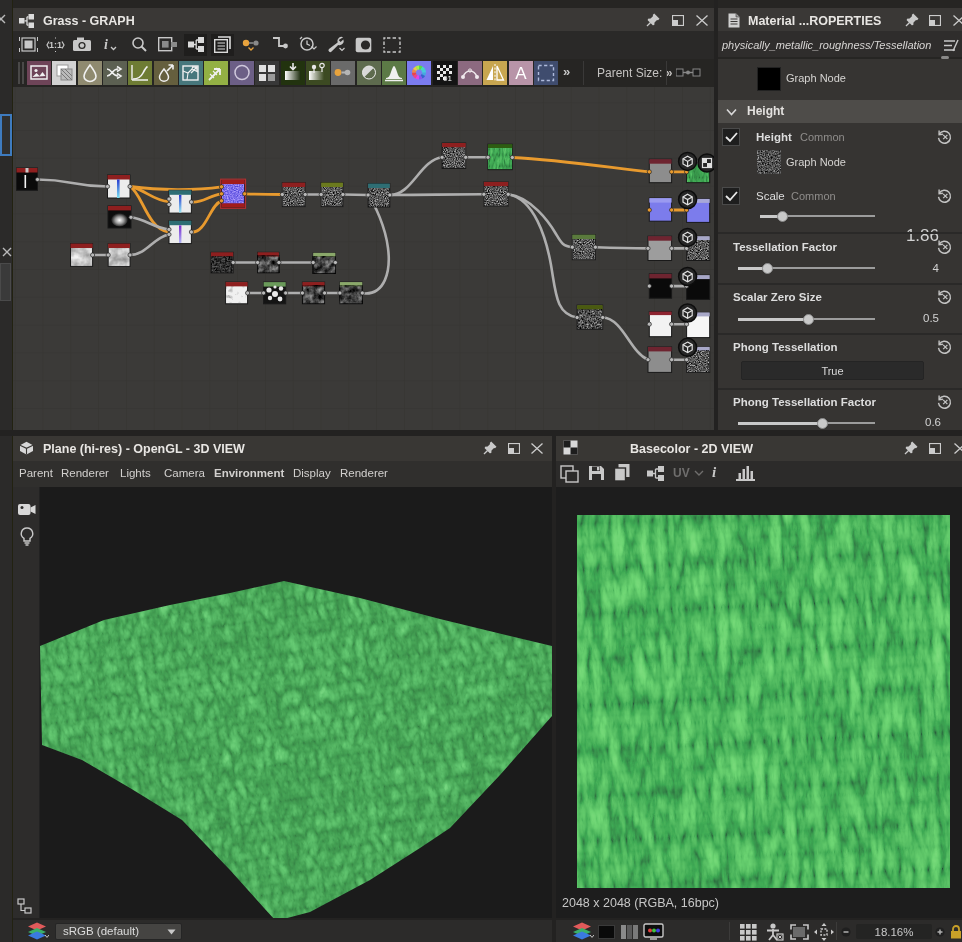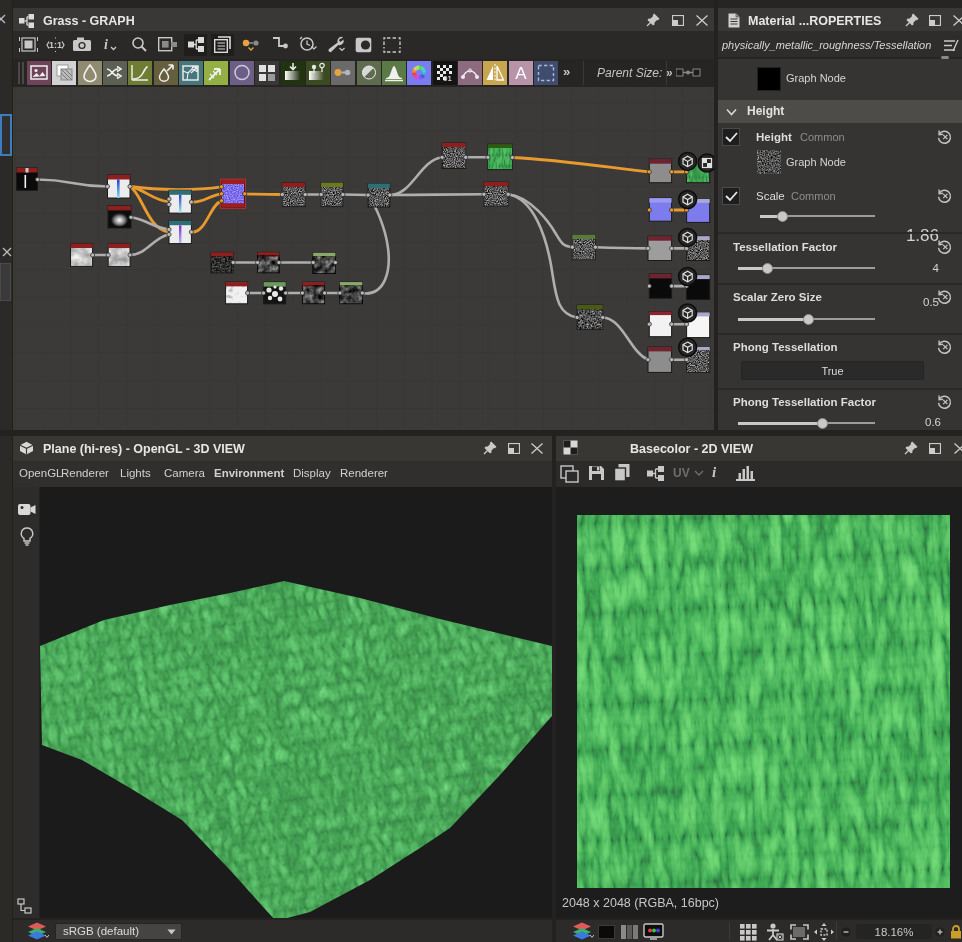--- a/index.html
+++ b/index.html
@@ -260,21 +260,21 @@
 <div class="abs" style="left:508.7px;top:61px;width:24px;height:24px;background:#b894a8;"></div>
 <svg style="position:absolute;left:508.6500000000002px;top:61px;" width="24" height="24" viewBox="0 0 24 24">
     <text x="12" y="18" font-size="17" fill="#fff" text-anchor="middle" font-family="Liberation Sans">A</text>
   </svg>
 <div class="abs" style="left:534.0px;top:61px;width:24px;height:24px;background:#3f4c6e;"></div>
 <svg style="position:absolute;left:534.0000000000002px;top:61px;" width="24" height="24" viewBox="0 0 24 24">
     <rect x="4.5" y="4.5" width="15" height="15" fill="none" stroke="#aebadc" stroke-width="1.4" stroke-dasharray="3.2 2.4"></rect>
   </svg>
 <div class="abs" style="left:563px;top:64px;font-size:13px;color:#c8c8c8;font-weight:bold;">»</div>
 <div class="abs" style="left:583px;top:61px;width:1px;height:24px;background:#3a3938;"></div>
-<div class="abs" style="left:597px;top:66px;font-size:12px;color:#c4c2c0;font-style:italic;">Parent Size: <b>»</b></div>
+<div class="abs" style="left:597px;top:66px;font-size:12px;color:#c4c2c0;">Parent Size: <b>»</b></div>
 <div class="abs" style="left:666px;top:61px;width:1px;height:24px;background:#3a3938;"></div>
 <svg style="position:absolute;left:676px;top:66px;" width="26" height="13" viewBox="0 0 26 13">
     <rect x="0" y="3" width="7" height="7" fill="#1d1d1d" stroke="#888"></rect>
     <rect x="17" y="3" width="7" height="7" fill="#1d1d1d" stroke="#888"></rect>
     <path d="M7,6.5 L17,6.5" stroke="#888" stroke-width="1.4"></path>
     <circle cx="12" cy="6.5" r="2" fill="#888"></circle>
   </svg>
 <svg style="position:absolute;left:13px;top:87px;" width="701" height="343" viewBox="13 87 701 343">
     <defs>
 <pattern id="grid" x="14.7" y="18.8" width="27.8" height="27.8" patternUnits="userSpaceOnUse">
@@ -682,21 +682,21 @@
 <svg style="position:absolute;left:937px;top:289px;" width="16" height="16" viewBox="0 0 16 16">
     <g transform="translate(16,0) scale(-1,1)">
       <path d="M13.7,5.2 A6 6 0 1 0 14.5,8.9" fill="none" stroke="#c4c4c4" stroke-width="1.4"></path>
       <path d="M13.9,1.6 L13.9,5.6 L10.1,5.2" fill="none" stroke="#c4c4c4" stroke-width="1.4"></path>
       <path d="M5.6,5.9 L9.8,10.1 M9.8,5.9 L5.6,10.1" stroke="#c4c4c4" stroke-width="1.3"></path>
     </g>
   </svg>
 <div class="abs" style="left:738px;top:318px;width:137px;height:2px;background:#9c9c9c;"></div>
 <div class="abs" style="left:738px;top:317.5px;width:70px;height:3px;background:#c9c9c9;"></div>
 <div class="abs" style="left:802.5px;top:313.5px;width:11px;height:11px;border-radius:50%;background:#c9c9c9;border:1px solid #8a8a8a;"></div>
-<div class="abs" style="left:879px;top:296px;width:60px;text-align:right;font-size:11.5px;color:#d2d2d2;">0.5</div>
+<div class="abs" style="left:879px;top:312px;width:60px;text-align:right;font-size:11.5px;color:#d2d2d2;">0.5</div>
 <div class="abs" style="left:718px;top:333px;width:244px;height:2px;background:#2a2928;"></div>
 <div class="abs" style="left:733px;top:341px;font-weight:bold;font-size:11.5px;color:#dddddd;">Phong Tessellation</div>
 <svg style="position:absolute;left:937px;top:339px;" width="16" height="16" viewBox="0 0 16 16">
     <g transform="translate(16,0) scale(-1,1)">
       <path d="M13.7,5.2 A6 6 0 1 0 14.5,8.9" fill="none" stroke="#c4c4c4" stroke-width="1.4"></path>
       <path d="M13.9,1.6 L13.9,5.6 L10.1,5.2" fill="none" stroke="#c4c4c4" stroke-width="1.4"></path>
       <path d="M5.6,5.9 L9.8,10.1 M9.8,5.9 L5.6,10.1" stroke="#c4c4c4" stroke-width="1.3"></path>
     </g>
   </svg>
 <div class="abs" style="left:741px;top:361px;width:183px;height:19px;background:#2a2a2a;border:1px solid #242424;border-radius:2px;text-align:center;font-size:11px;color:#d8d8d8;line-height:19px;">True</div>
@@ -729,21 +729,21 @@
     </g>
   </svg>
 <svg style="position:absolute;left:508px;top:443px;" width="12" height="11" viewBox="0 0 12 11">
     <rect x="0.5" y="0.5" width="11" height="10" fill="none" stroke="#cccccc" stroke-width="1.2"></rect>
     <rect x="0.5" y="5" width="5.5" height="5.5" fill="#cccccc"></rect>
   </svg>
 <svg style="position:absolute;left:531px;top:443px;" width="12" height="11" viewBox="0 0 12 11">
     <path d="M0.5,0.5 L11.5,10.5 M11.5,0.5 L0.5,10.5" stroke="#cccccc" stroke-width="1.3"></path>
   </svg>
 <div class="abs" style="left:13px;top:461px;width:539px;height:26px;background:#302f2d;"></div>
-<div class="abs" style="left:19px;top:467px;font-size:11.5px;color:#d2d0ce;">OpenGL</div>
+<div class="abs" style="left:19px;top:467px;font-size:11.5px;color:#d2d0ce;">Parent</div>
 <div class="abs" style="left:61px;top:467px;font-size:11.5px;color:#d2d0ce;">Renderer</div>
 <div class="abs" style="left:120px;top:467px;font-size:11.5px;color:#d2d0ce;">Lights</div>
 <div class="abs" style="left:164px;top:467px;font-size:11.5px;color:#d2d0ce;">Camera</div>
 <div class="abs" style="left:214px;top:467px;font-size:11.5px;color:#d2d0ce;font-weight:bold;">Environment</div>
 <div class="abs" style="left:293px;top:467px;font-size:11.5px;color:#d2d0ce;">Display</div>
 <div class="abs" style="left:340px;top:467px;font-size:11.5px;color:#d2d0ce;">Renderer</div>
 <div class="abs" style="left:13px;top:487px;width:27px;height:431px;background:#2d2c2b;border-right:1px solid #222;"></div>
 <svg style="position:absolute;left:17px;top:501px;" width="20" height="18" viewBox="0 0 20 18">
     <rect x="1" y="3" width="12.5" height="11" rx="2" fill="#d8d8d8"></rect>
     <path d="M13.5,6.5 L18.5,4 L18.5,13 L13.5,10.5 z" fill="#d8d8d8"></path>

